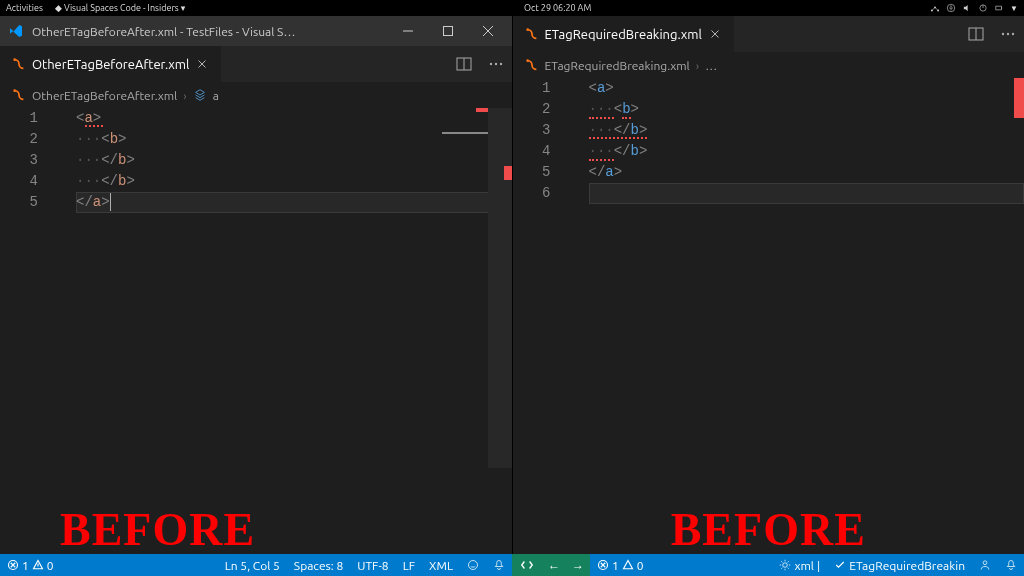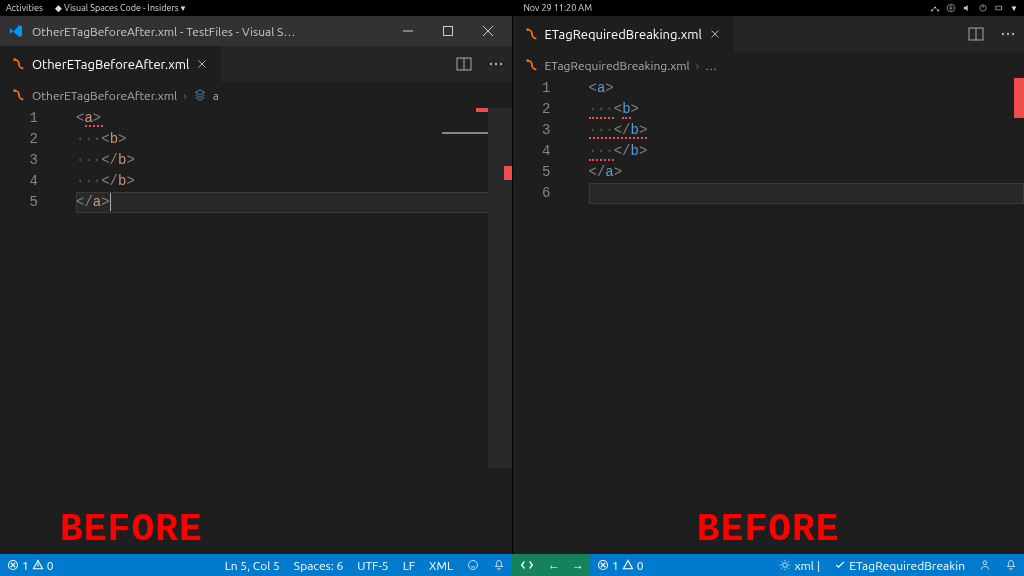--- a/index.html
+++ b/index.html
@@ -35,40 +35,40 @@
   .t-punc { color: #808080; }
   .t-tag { color: #569cd6; }
   .t-tag.left { color: #ce9178; }
   .cursor { display: inline-block; width: 1px; height: 18px; background: #aeafad; vertical-align: middle; }
   .err-squig { border-bottom: 2px dotted #f14c4c; padding-bottom: 0px; }
   .minimap { position: absolute; right: 0; top: 0; width: 24px; height: 100%; background: #1e1e1e; }
   .minimap .thumb { position: absolute; top: 0; right: 0; width: 100%; height: 360px; background: rgba(100,100,100,0.15); }
   .minimap .err-mark { position: absolute; right: 0; width: 8px; background: #f14c4c; }
   .overview-ruler { position: absolute; right: 0; top: 0; width: 12px; height: 100%; }
   .overview-ruler .mark { position: absolute; right: 0; width: 12px; height: 4px; }
-  .biglabel { position: absolute; bottom: 14px; left: 60px; font-size: 38px; font-weight: 600; color: #ff0000; font-family: Liberation Mono, monospace; letter-spacing: 1px; }
+  .biglabel { position: absolute; bottom: 14px; left: 60px; font-size: 46px; font-weight: 600; color: #ff0000; font-family: Liberation Serif, serif; letter-spacing: 1px; }
   .pane.right .biglabel { left: auto; width: 100%; text-align: center; }
   .statusbar { height: 22px; display: flex; font-size: 12px; color: #fff; }
   .sb-left { flex: 1; background: #007acc; display: flex; align-items: center; }
   .sb-right { flex: 1; background: #007acc; display: flex; align-items: center; position: relative; }
   .sb-item { padding: 0 7px; height: 22px; display: flex; align-items: center; gap: 3px; cursor: pointer; }
   .sb-item svg { width: 12px; height: 12px; }
   .sb-spacer { flex: 1; }
   .sb-remote { width: 30px; height: 22px; background: #16825d; display: flex; align-items: center; justify-content: center; }
   .sb-nav { background: #16825d; padding: 0 6px; height: 22px; display: flex; align-items: center; }
 </style>
 </head>
 <body>
 
 <div class="topbar">
   <div class="left">
     <span>Activities</span>
     <span>◆ <span>Visual Spaces Code - Insiders</span> ▾</span>
   </div>
-  <div class="center">Nov 29  11:20 AM</div>
+  <div class="center">Oct 29  06:20 AM</div>
   <div class="right">
     <svg viewBox="0 0 16 16">
         <circle cx="3" cy="12" r="1.5" fill="#ccc"></circle>
         <circle cx="8" cy="7" r="1.5" fill="#ccc"></circle>
         <circle cx="13" cy="12" r="1.5" fill="#ccc"></circle>
         <path d="M3 12 L8 7 L13 12" stroke="#ccc" fill="none"></path>
       </svg>
     <svg viewBox="0 0 16 16">
         <circle cx="8" cy="8" r="6" stroke="#ccc" fill="none"></circle>
         <circle cx="8" cy="5" r="1" fill="#ccc"></circle>
@@ -248,22 +248,22 @@
         </svg>
       <span>1</span>
       <svg viewBox="0 0 16 16">
           <path d="M8 2l6 11H2z" stroke="#fff" fill="none" stroke-width="1.5"></path>
           <path d="M8 6v4M8 12v0" stroke="#fff" stroke-width="1.5"></path>
         </svg>
       <span>0</span>
     </div>
     <div class="sb-spacer"></div>
     <div class="sb-item">Ln 5, Col 5</div>
-    <div class="sb-item">Spaces: 6</div>
-    <div class="sb-item">UTF-5</div>
+    <div class="sb-item">Spaces: 8</div>
+    <div class="sb-item">UTF-8</div>
     <div class="sb-item">LF</div>
     <div class="sb-item">XML</div>
     <div class="sb-item">
         <svg viewBox="0 0 16 16">
           <circle cx="8" cy="8" r="6" stroke="#fff" fill="none"></circle>
           <path d="M5 7h.01M11 7h.01M5 10c1 1 5 1 6 0" stroke="#fff" fill="none"></path>
         </svg>
       </div>
     <div class="sb-item">
         <svg viewBox="0 0 16 16">

